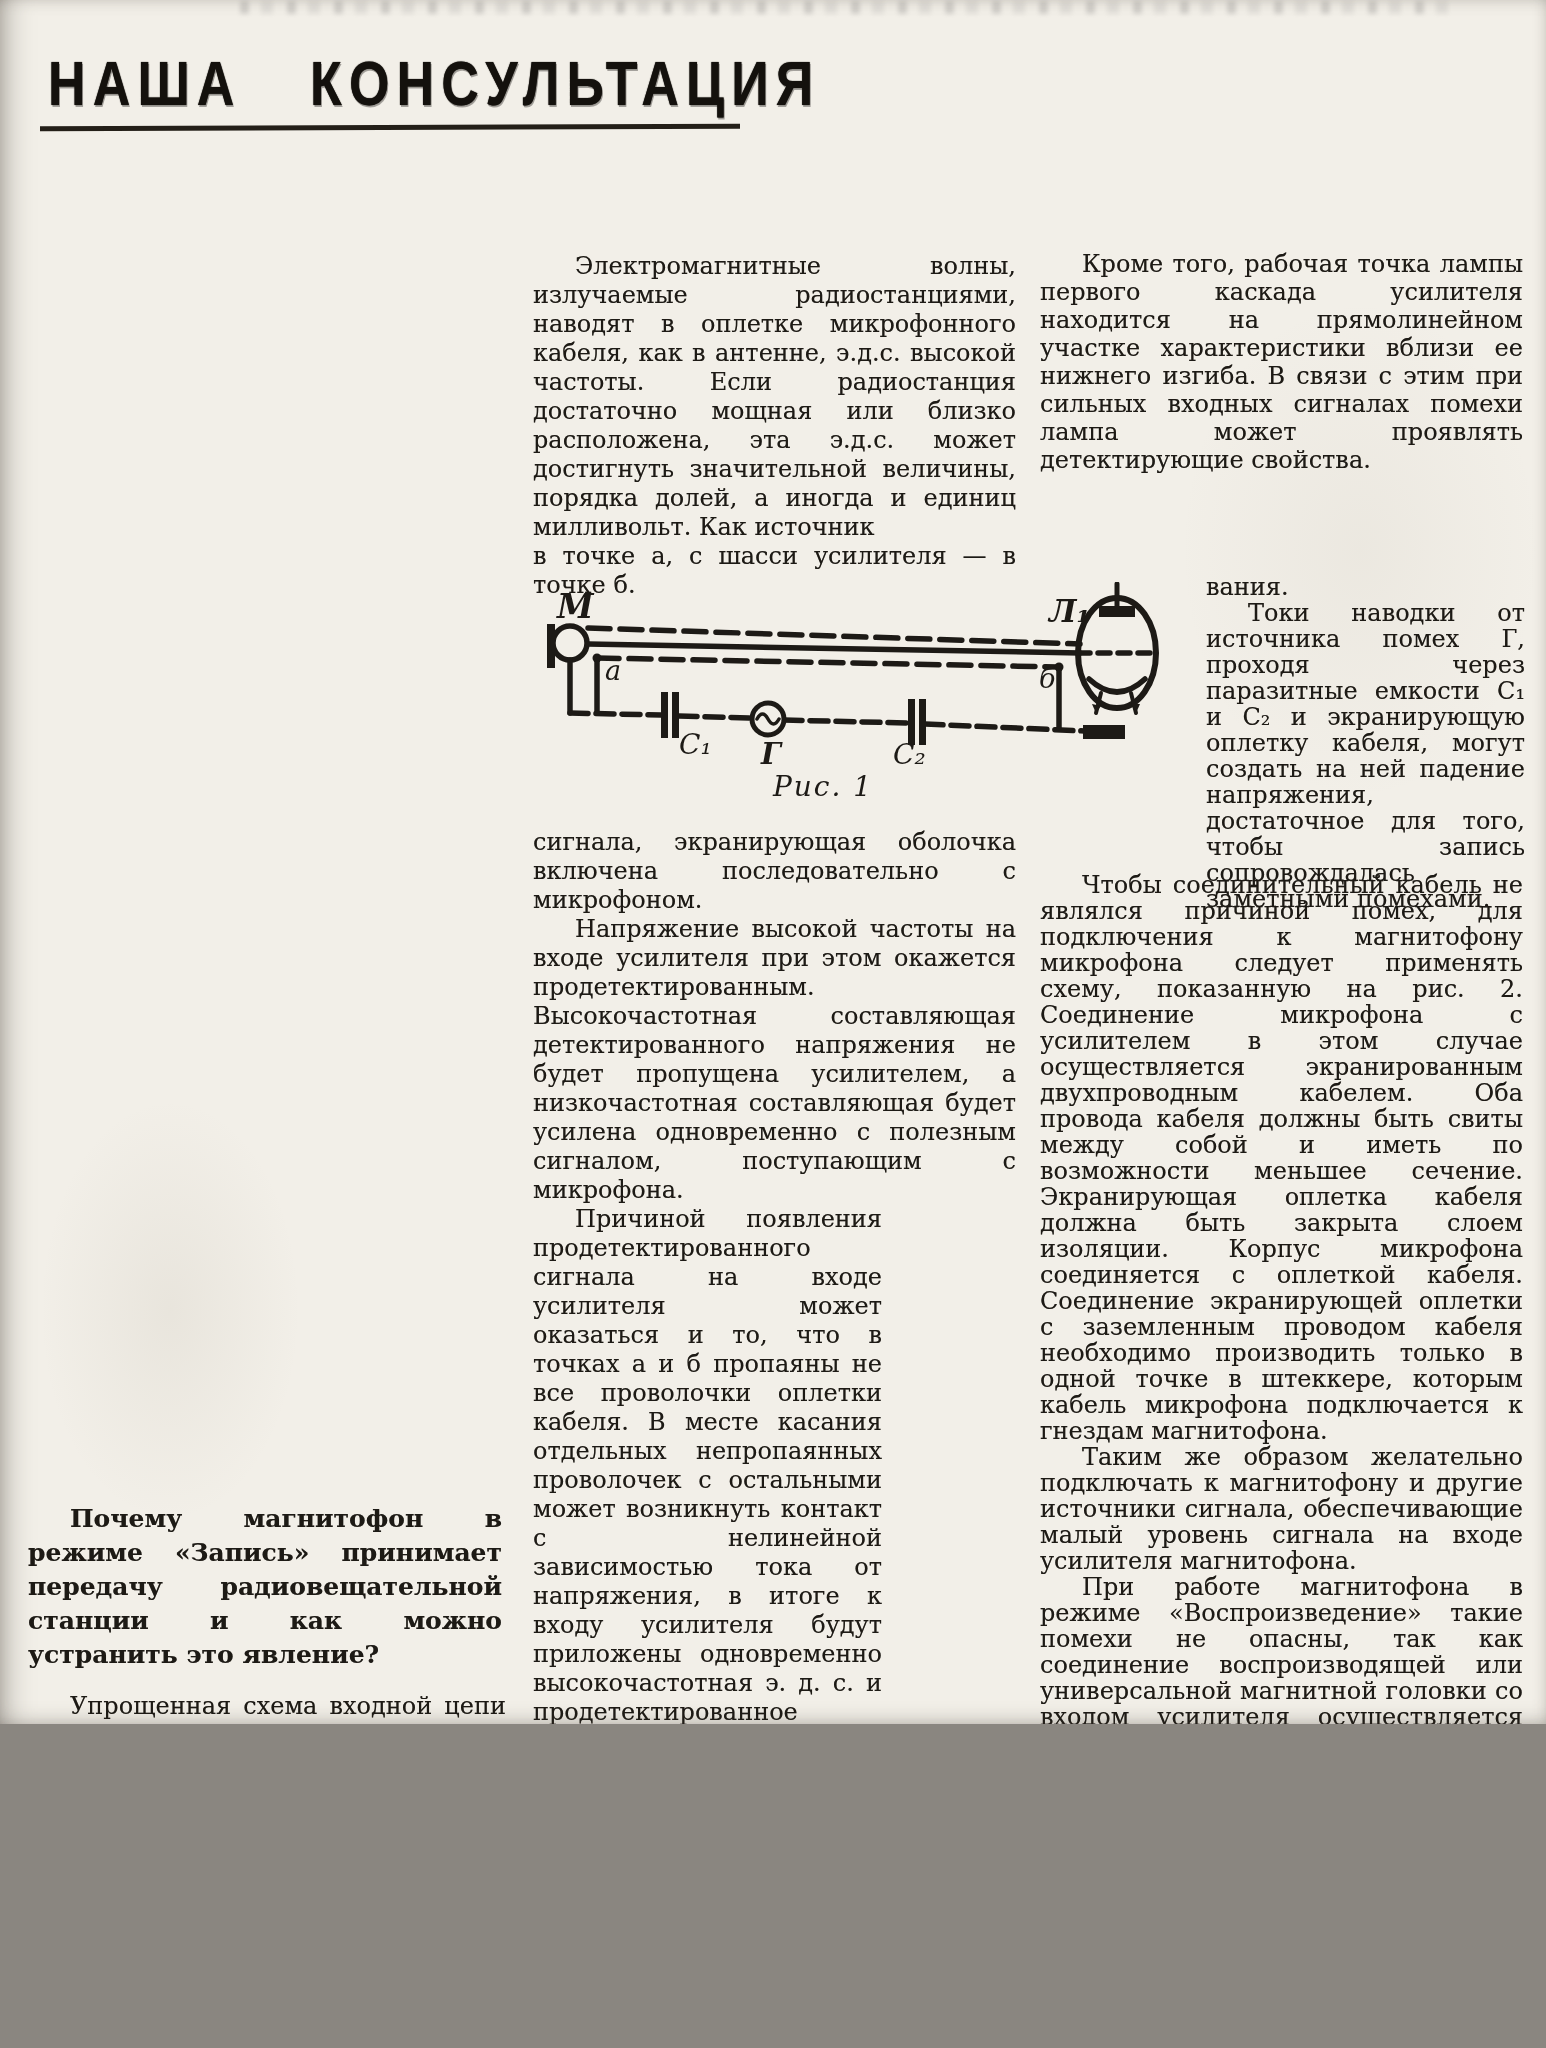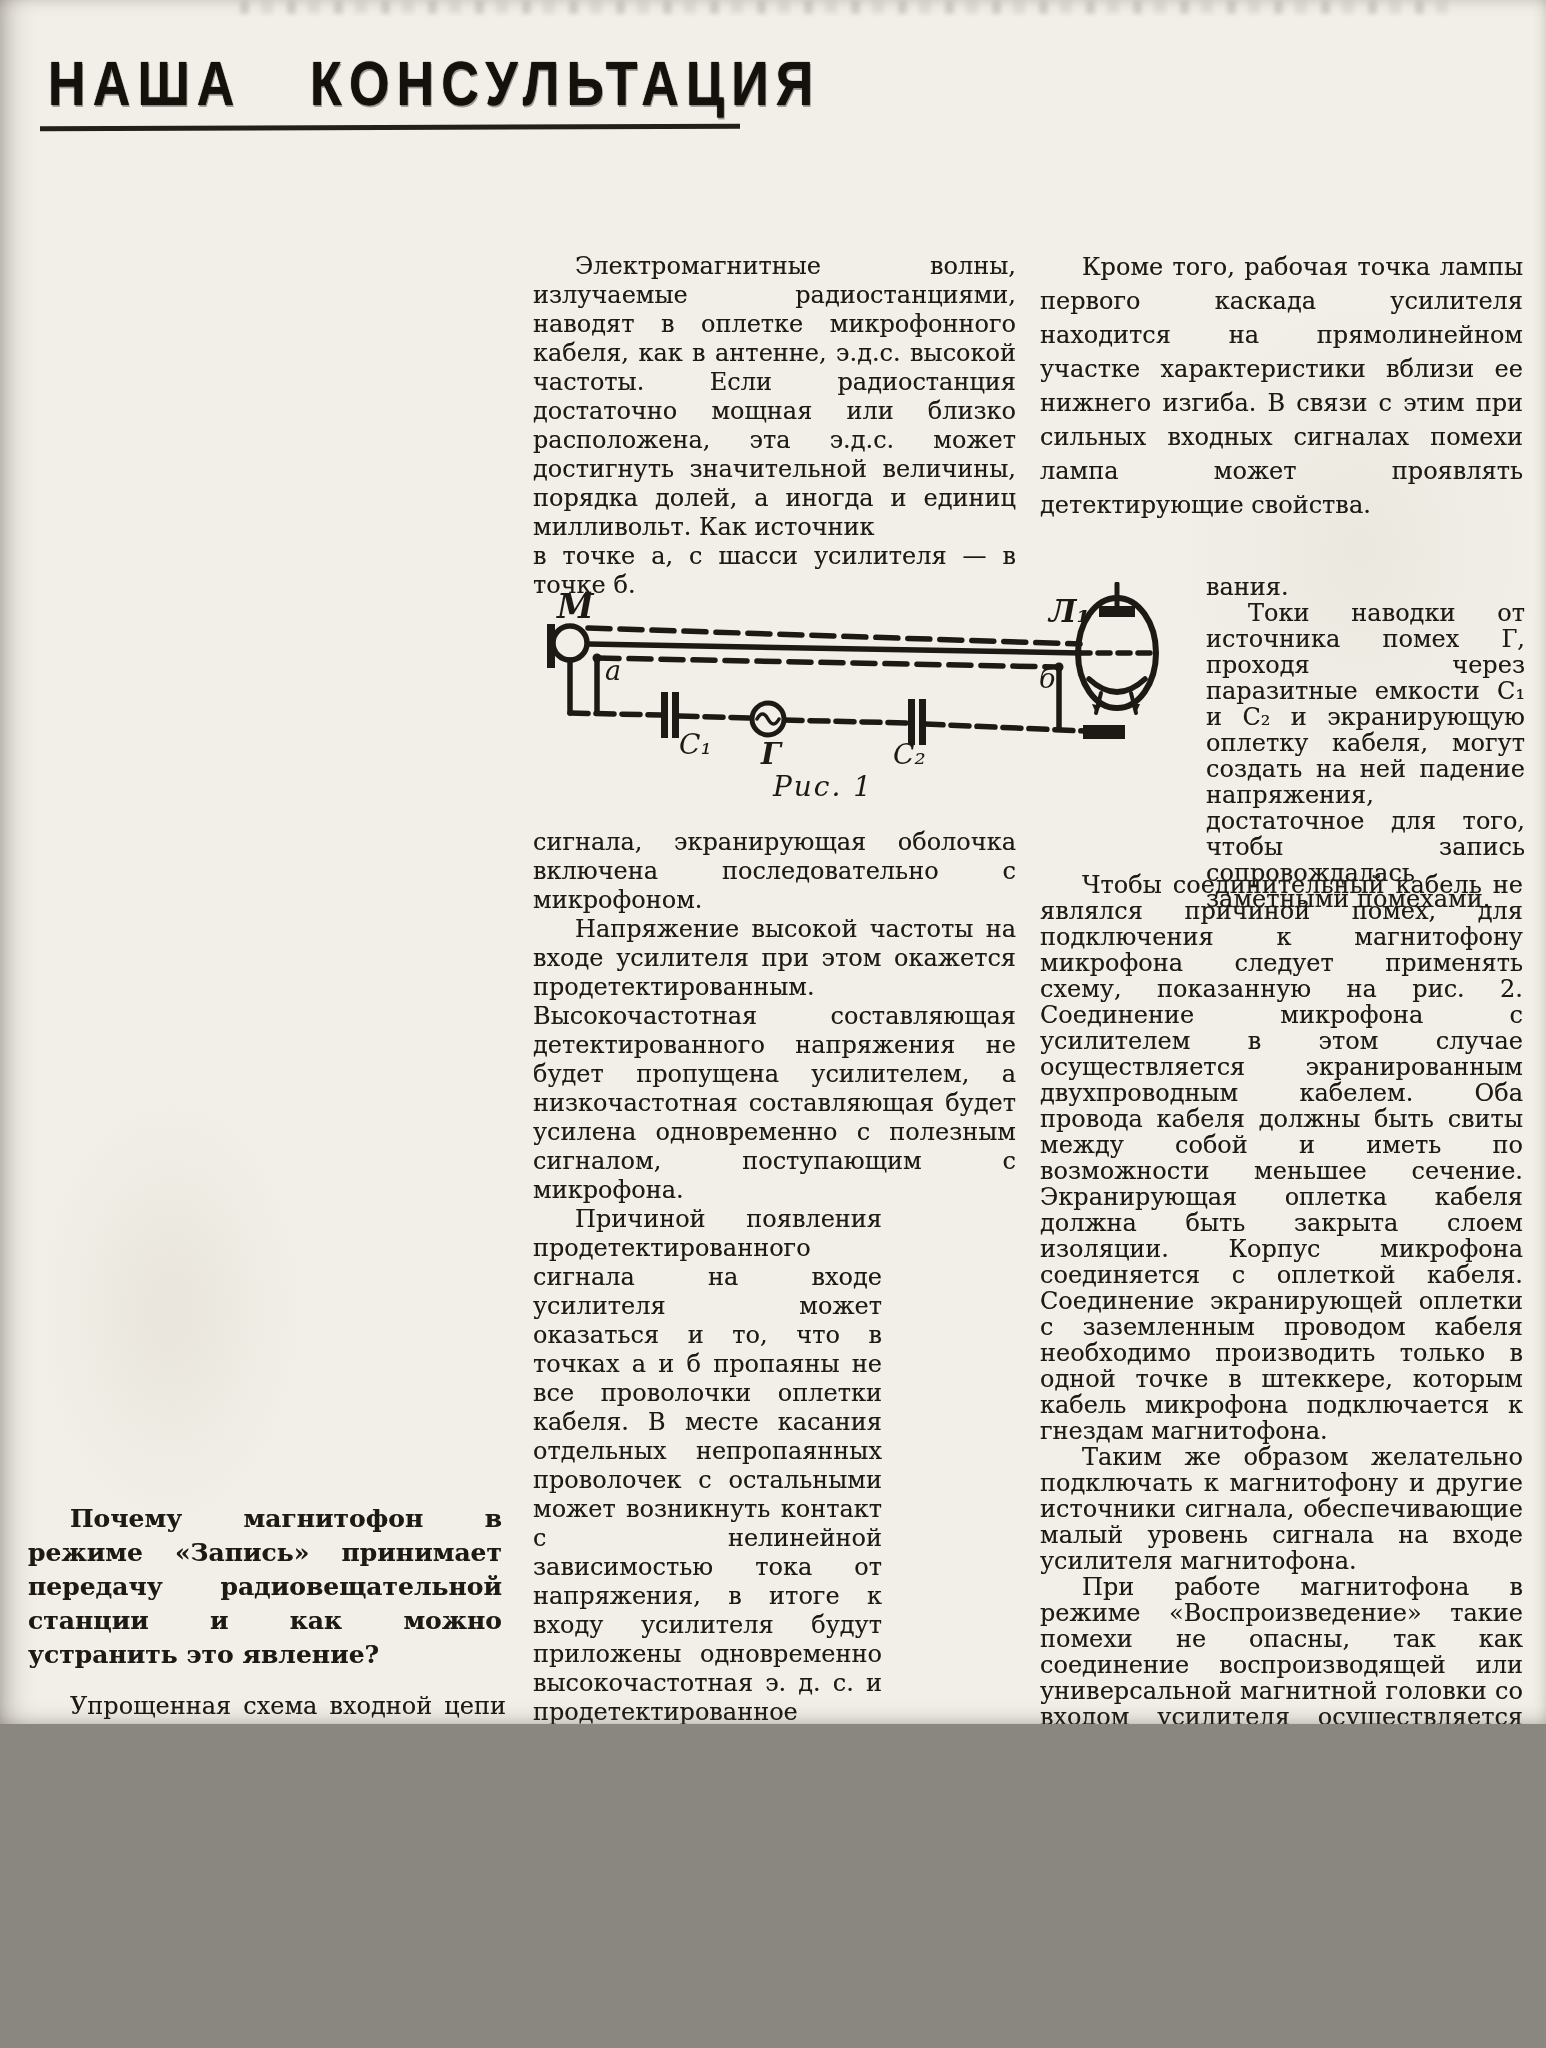--- a/index.html
+++ b/index.html
@@ -36,21 +36,21 @@
     text-shadow:0 0 1px #14110d,1px 1px 0 rgba(20,17,13,.35);
   }
   .masthead-rule{
     position:absolute;left:40px;top:125px;width:700px;height:5px;
     background:#241f18;transform:rotate(-.2deg);
   }
   
   .col{position:absolute;text-align:justify;font-size:24px;
        text-shadow:0 0 .6px rgba(25,20,15,.45);}
   #mid1 {left:533px;top:252px;width:483px;line-height:29px;}
-  #right1{left:1040px;top:250px;width:483px;line-height:34px;}
+  #right1{left:1040px;top:250px;width:483px;line-height:28px;}
   #rightNarrow{left:1206px;top:574px;width:319px;line-height:26px;}
   #right2{left:1040px;top:872px;width:483px;line-height:26px;}
   #mid2 {left:533px;top:828px;width:483px;line-height:29px;}
   #leftQ{left:28px;top:1502px;width:474px;line-height:34px;
          font-weight:700;font-size:25px;}
   #leftP{left:28px;top:1690px;width:478px;line-height:32px;}
   .jp{margin:0;}
   .ind{text-indent:42px;}
   .fig2cut{float:right;width:134px;height:300px;margin-top:200px;}
   

